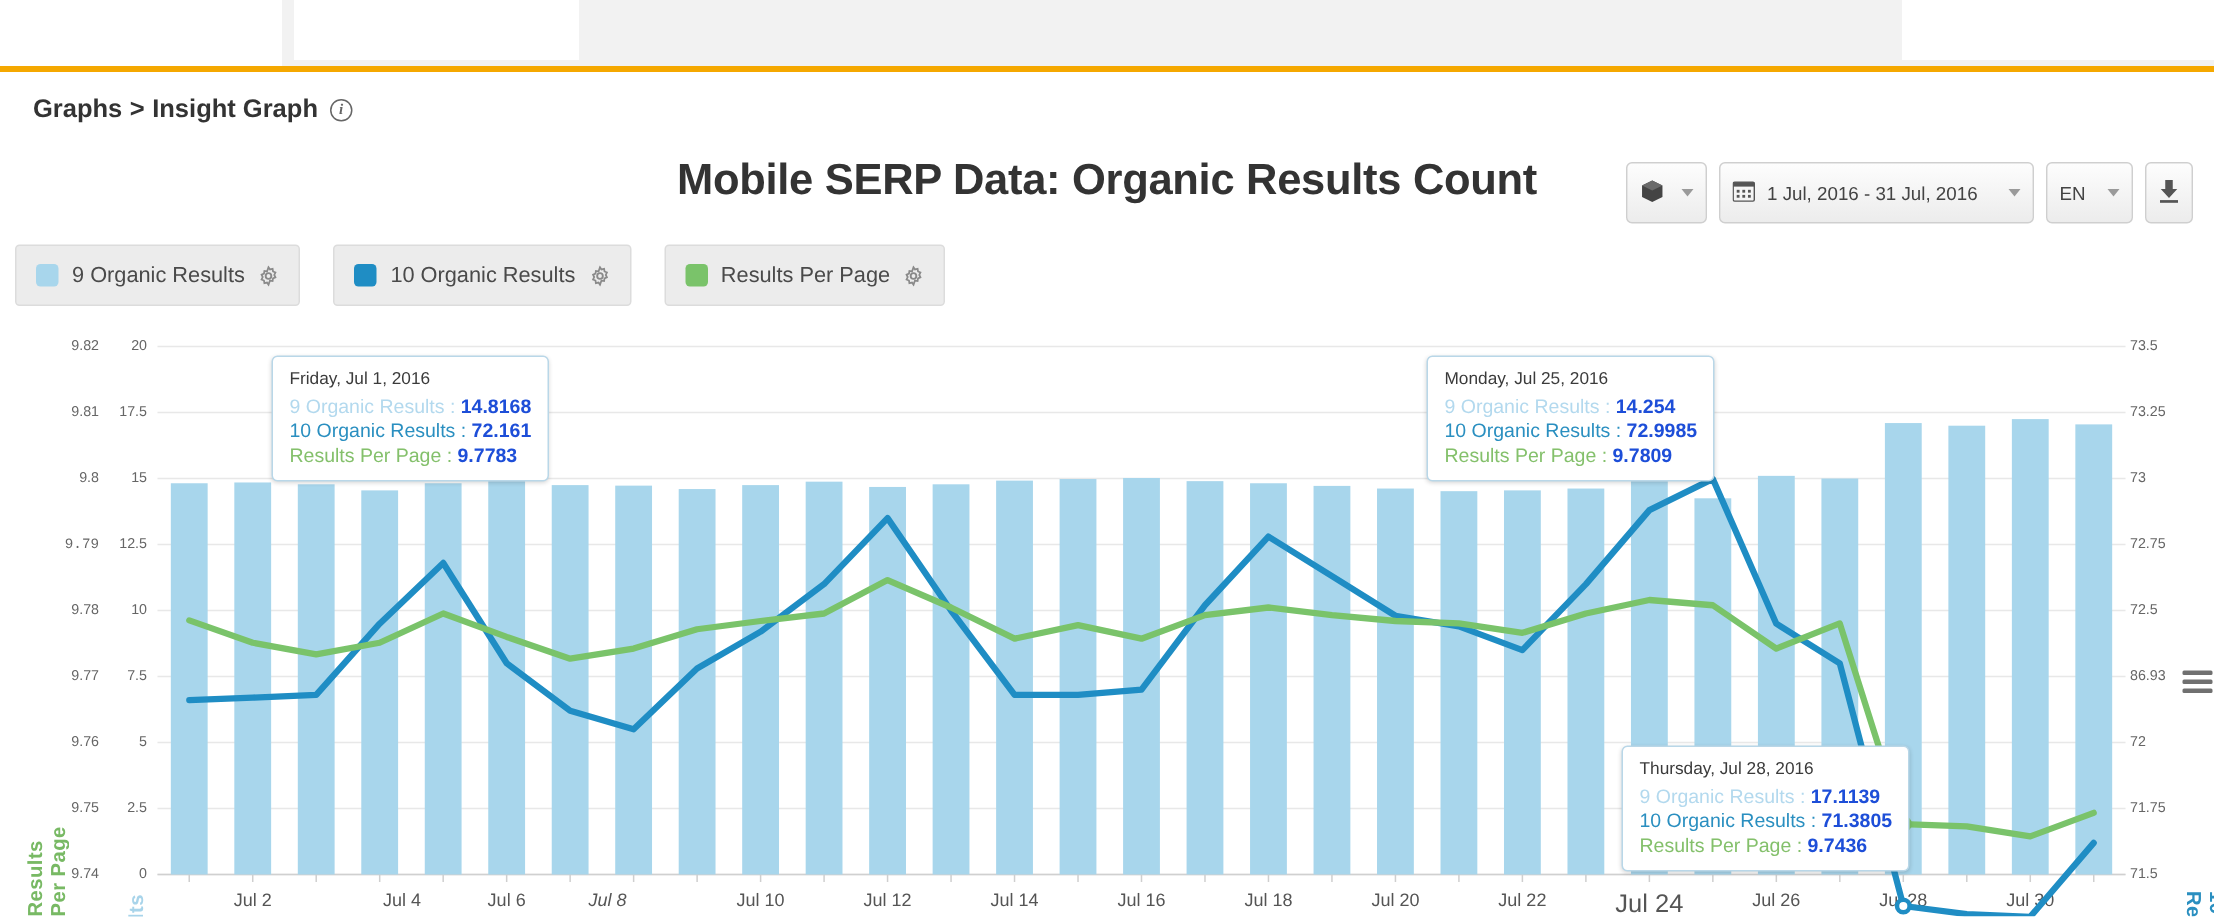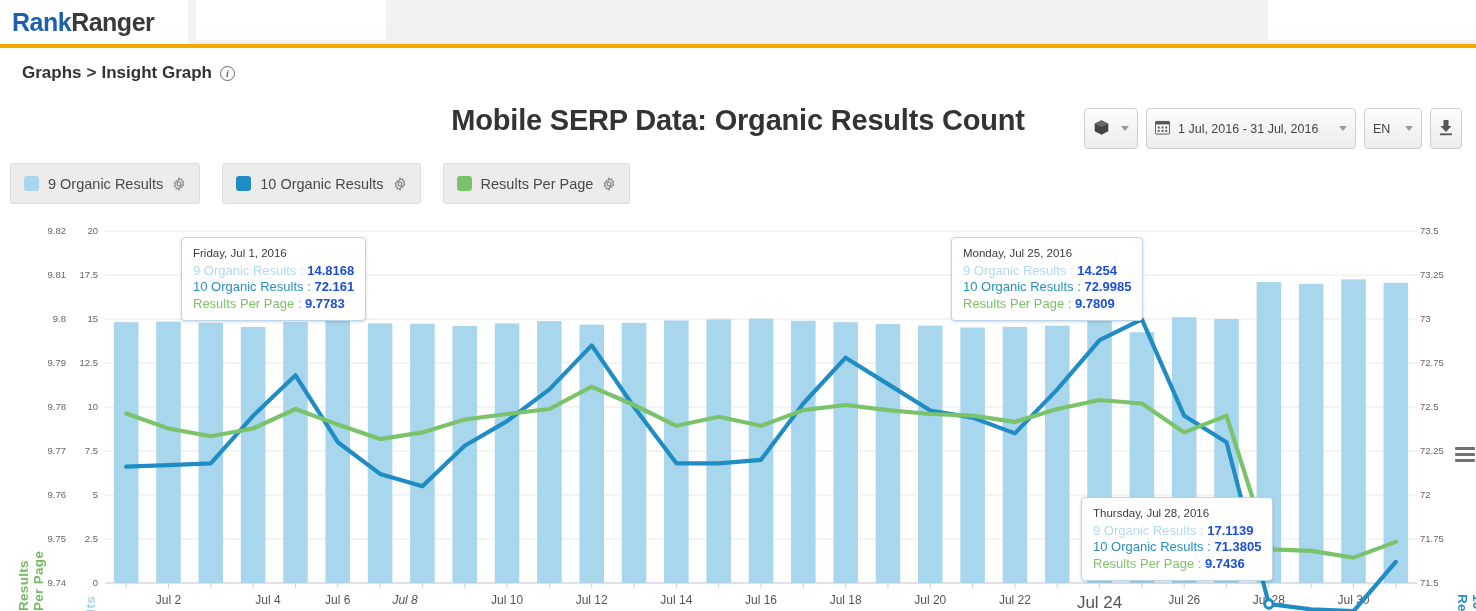--- a/index.html
+++ b/index.html
@@ -133,23 +133,20 @@
 
   svg.chart-svg{ position:absolute; left:0; top:0; }
 </style>
 </head>
 <body>
 
 <div class="topbar">
   <div class="logo-cell"></div>
   <div class="cell2"></div>
   <div class="cell3"></div>
-  <div class="logo">
-    <span class="rank">Rank</span><span class="ranger">Ranger</span>
-  </div>
 </div>
 <div class="goldline"></div>
 
 <div class="bcrow">
   <div class="breadcrumb">
     <span>Graphs</span>
     <span class="sep">&gt;</span>
     <span>Insight Graph</span>
     <span class="info-icon">i</span>
   </div>
@@ -244,21 +241,21 @@
   <div class="hamburger">
     <span></span>
       <span></span>
       <span></span>
   </div>
 
   <div id="ytick-left1">
       <div class="ytick ytick-left1" style="top: 7px;">9.82</div>
       <div class="ytick ytick-left1" style="top: 51px;">9.81</div>
       <div class="ytick ytick-left1" style="top: 95px;">9.8</div>
-      <div class="ytick ytick-left1" style="top: 139px;">9.79</div>
+      <div class="ytick ytick-left1" style="top: 139px; font-family: Liberation Mono, monospace;">9.79</div>
       <div class="ytick ytick-left1" style="top: 183px;">9.78</div>
       <div class="ytick ytick-left1" style="top: 227px;">9.77</div>
       <div class="ytick ytick-left1" style="top: 271px;">9.76</div>
       <div class="ytick ytick-left1" style="top: 315px;">9.75</div>
       <div class="ytick ytick-left1" style="top: 359px;">9.74</div>
     </div>
   <div id="ytick-left2">
       <div class="ytick ytick-left2" style="top: 7px;">20</div>
       <div class="ytick ytick-left2" style="top: 51px;">17.5</div>
       <div class="ytick ytick-left2" style="top: 95px;">15</div>
@@ -268,21 +265,21 @@
       <div class="ytick ytick-left2" style="top: 271px;">5</div>
       <div class="ytick ytick-left2" style="top: 315px;">2.5</div>
       <div class="ytick ytick-left2" style="top: 359px;">0</div>
     </div>
   <div id="ytick-right">
       <div class="ytick ytick-right" style="top: 7px;">73.5</div>
       <div class="ytick ytick-right" style="top: 51px;">73.25</div>
       <div class="ytick ytick-right" style="top: 95px;">73</div>
       <div class="ytick ytick-right" style="top: 139px;">72.75</div>
       <div class="ytick ytick-right" style="top: 183px;">72.5</div>
-      <div class="ytick ytick-right" style="top: 227px;">72.25</div>
+      <div class="ytick ytick-right" style="top: 227px;">86.93</div>
       <div class="ytick ytick-right" style="top: 271px;">72</div>
       <div class="ytick ytick-right" style="top: 315px;">71.75</div>
       <div class="ytick ytick-right" style="top: 359px;">71.5</div>
     </div>
   <div id="xticks">
       <div style="position: absolute; font-size: 12px; color: rgb(85, 85, 85); text-align: center; width: 60px; left: 138.484px; top: 375px;">Jul 2</div>
       <div style="position: absolute; font-size: 12px; color: rgb(85, 85, 85); text-align: center; width: 60px; left: 238px; top: 375px;">Jul 4</div>
       <div style="position: absolute; font-size: 12px; color: rgb(85, 85, 85); text-align: center; width: 60px; left: 307.774px; top: 375px;">Jul 6</div>
       <div style="position: absolute; font-size: 12px; color: rgb(85, 85, 85); text-align: left; width: 60px; left: 392.419px; top: 375px; font-style: italic;">Jul 8</div>
       <div style="position: absolute; font-size: 12px; color: rgb(85, 85, 85); text-align: center; width: 60px; left: 477.065px; top: 375px;">Jul 10</div>

